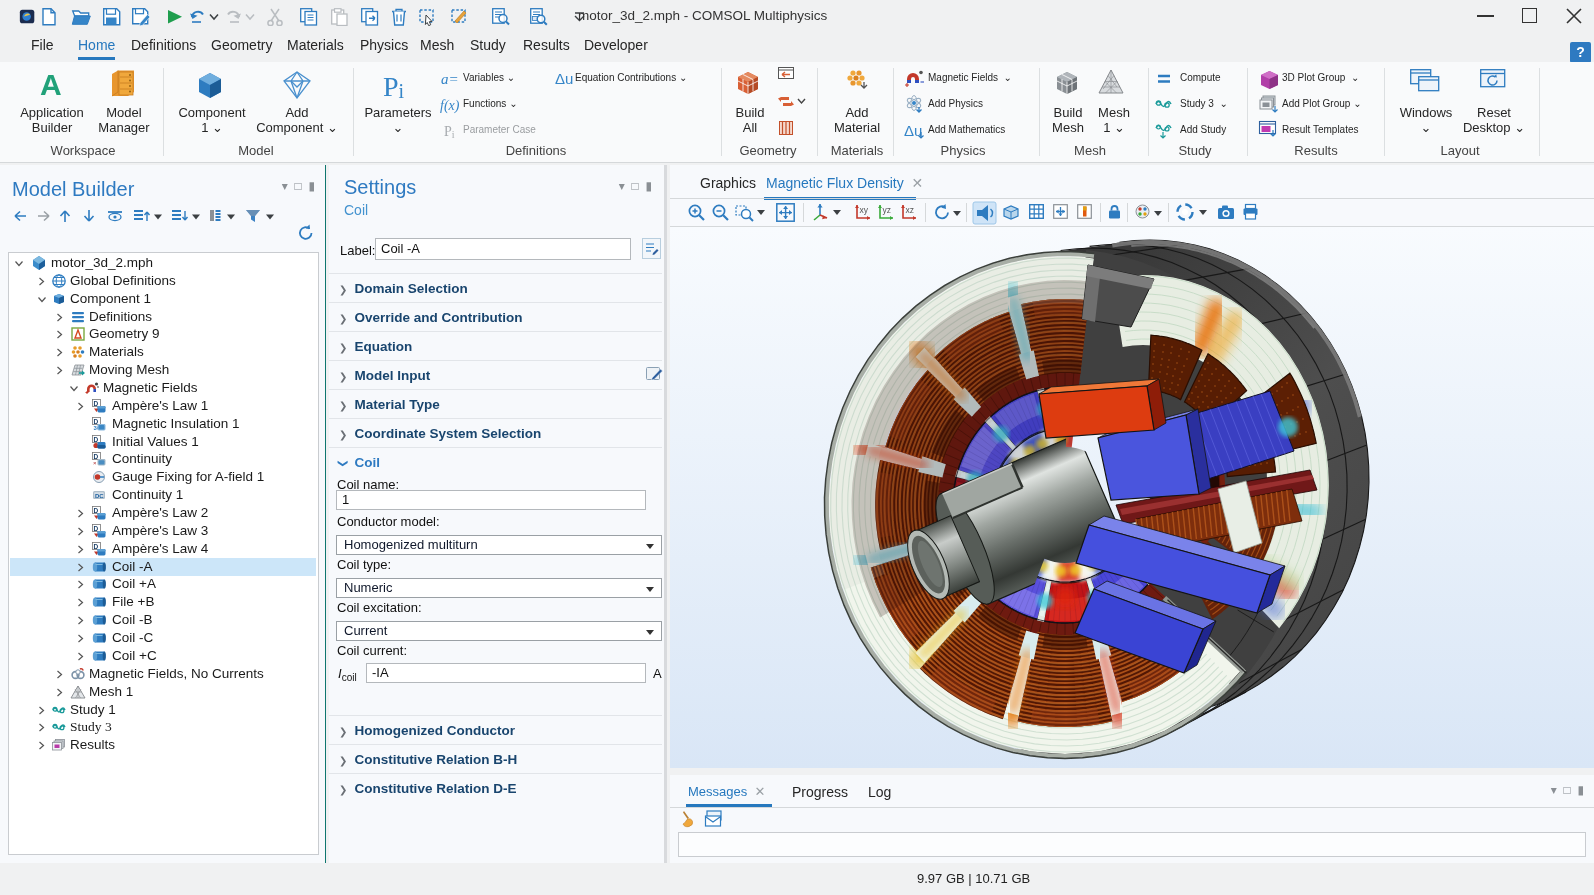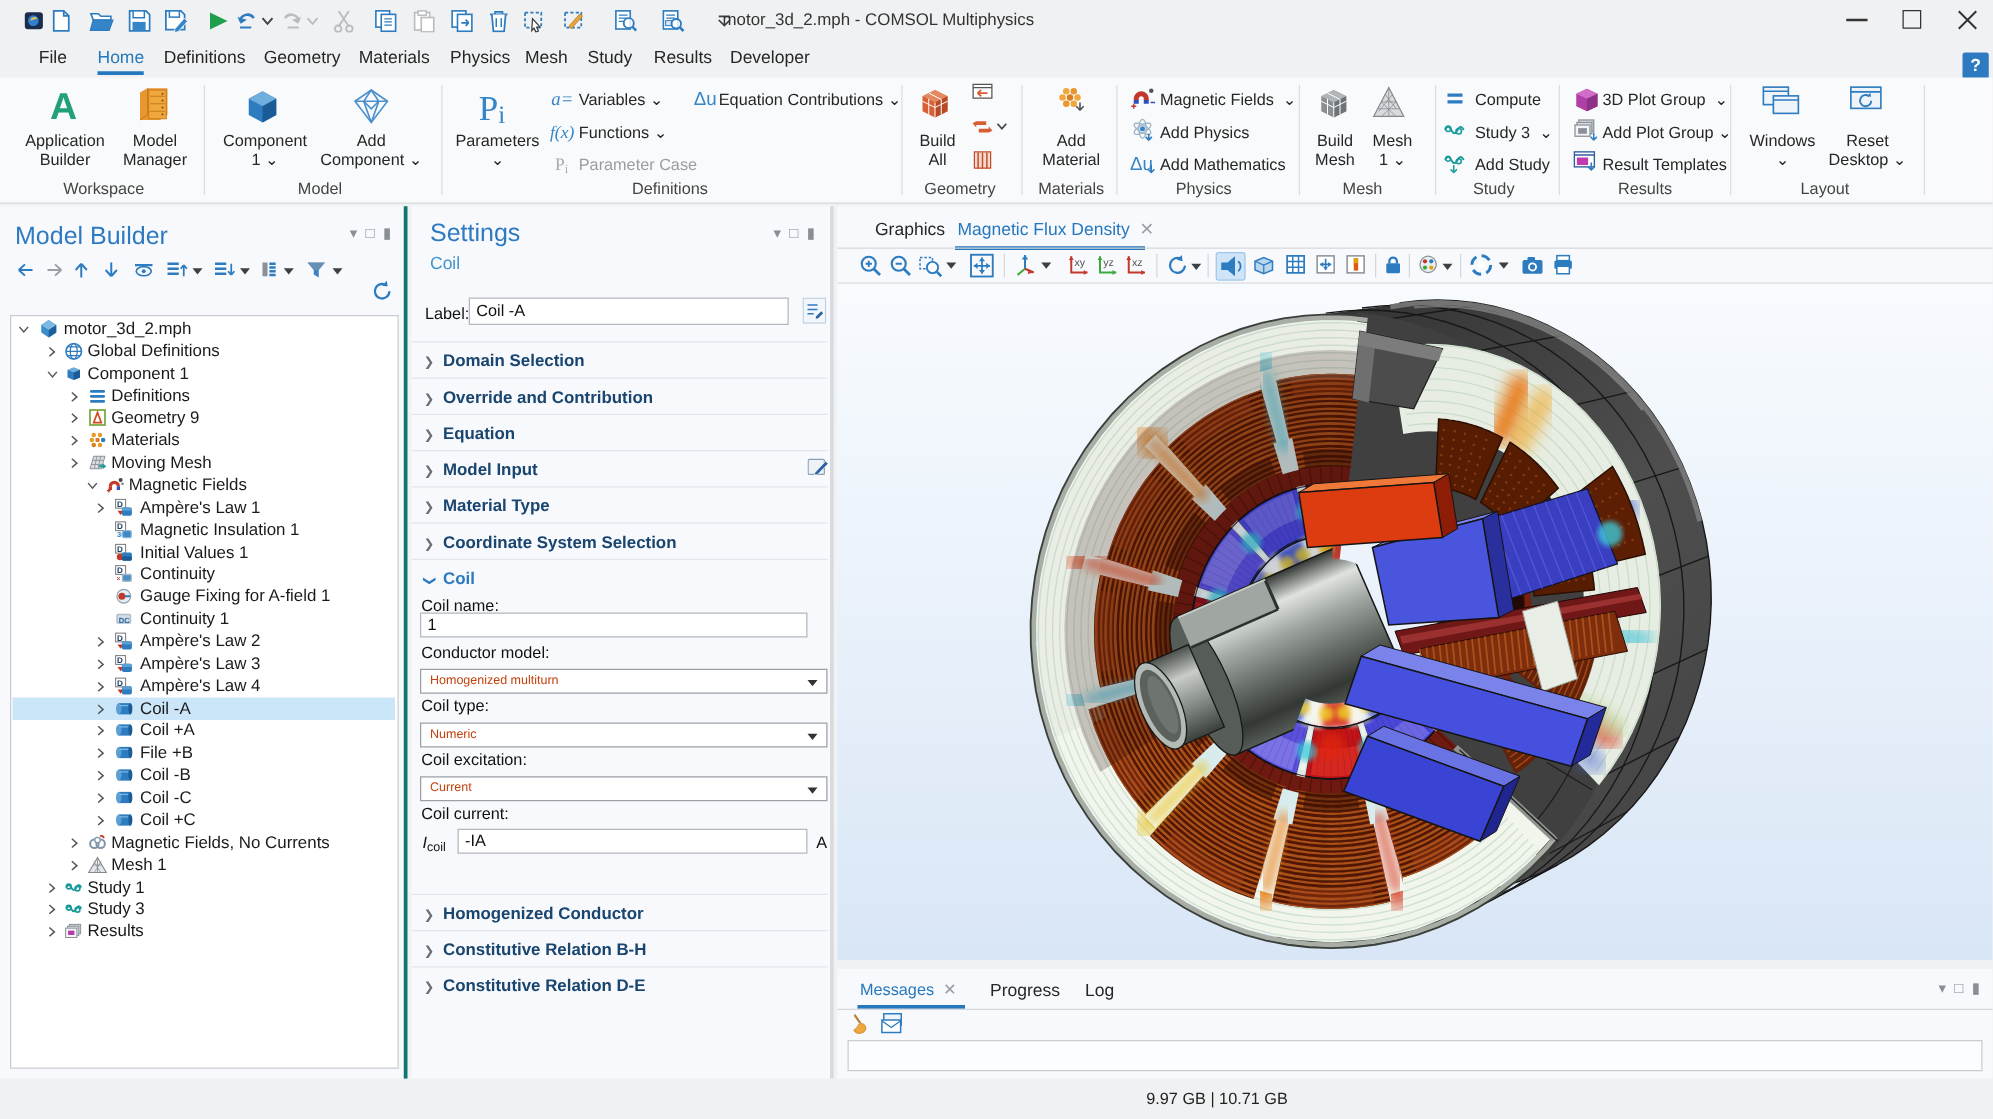--- a/index.html
+++ b/index.html
@@ -3,32 +3,32 @@
 *{margin:0;padding:0;box-sizing:border-box;}
 html,body{width:1594px;height:895px;overflow:hidden;font-family:"Liberation Sans",sans-serif;background:#f0f1f2;}
 .abs{position:absolute;}
 #titlebar{position:absolute;left:0;top:0;width:1594px;height:32px;background:#f0f1f2;}
 #menubar{position:absolute;left:0;top:32px;width:1594px;height:30px;background:#f0f1f2;font-size:14px;color:#262626;}
 .menu-item{position:absolute;top:5px;}
 #ribbon{position:absolute;left:0;top:62px;width:1594px;height:101px;background:#f9fafb;border-bottom:1px solid #d5d8da;}
 .rg-label{position:absolute;bottom:4px;font-size:13px;color:#444;width:200px;text-align:center;}
 .rsep{position:absolute;top:6px;bottom:6px;width:1px;background:#dcdfe1;}
 .rbtn{position:absolute;text-align:center;font-size:13px;color:#262626;line-height:15px;}
-.rrow{position:absolute;font-size:13px;color:#262626;white-space:nowrap;}
+.rrow{position:absolute;font-size:10px;color:#262626;white-space:nowrap;}
 .panel{position:absolute;background:#f7f9fc;}
 .ptitle{font-size:20px;color:#2e7ac1;}
 .psub{font-size:14px;color:#4292cf;}
 .winbtns{position:absolute;right:8px;top:10px;color:#8a8f94;font-size:12px;}
 #statusbar{position:absolute;left:0;top:863px;width:1594px;height:32px;background:#f0f1f2;font-size:13px;color:#222;}
 .tree{font-size:13.5px;color:#1a1a1a;}
 .trow{position:absolute;height:18px;line-height:18px;white-space:nowrap;}
 .sechdr{position:absolute;left:0;width:333px;height:29px;border-top:1px solid #e2e5e9;color:#19456e;font-weight:bold;font-size:13.5px;line-height:29px;}
 .sechdr .sc{color:#6a6f75;font-weight:normal;font-size:10px;margin:0 7px 0 10px;}
 .inp{position:absolute;background:#fff;border:1px solid #b4b8bc;font-size:13px;color:#111;line-height:20px;padding-left:5px;}
-.drop{position:absolute;background:#fff;border:1px solid #9aa0a5;font-size:10px;color:#c2410c;line-height:20px;padding-left:7px;}
+.drop{position:absolute;background:#fff;border:1px solid #9aa0a5;font-size:13px;color:#0f172a;line-height:20px;padding-left:7px;}
 .drop:after{content:"";position:absolute;right:7px;top:8px;border-left:4px solid transparent;border-right:4px solid transparent;border-top:5px solid #333;}
 .flab{position:absolute;font-size:13px;color:#111;}
 svg{display:block;}
 </style></head>
 <body>
 
 <div id="titlebar">
  <svg class="abs" style="left:19px;top:8px" width="17" height="17" viewBox="0 0 20 20">
       <rect x="1" y="2" width="17" height="16" rx="3" fill="#1b2c4f"></rect>
       <circle cx="9" cy="10" r="5" fill="#2f7fd0"></circle>
@@ -309,21 +309,21 @@
  <div class="rrow" style="left:1282px;top:36px">Add Plot Group ⌄</div>
  <div class="rrow" style="left:1282px;top:62px">Result Templates</div>
  <div class="rg-label" style="left:1216px;width:200px">Results</div>
  <div class="rsep" style="left:1384px"></div>
  <div class="rbtn" style="left:1390px;top:43px;width:72px">Windows<br>⌄</div>
  <div class="rbtn" style="left:1458px;top:43px;width:72px">Reset<br>Desktop ⌄</div>
  <div class="rg-label" style="left:1360px;width:200px">Layout</div>
  <div class="rsep" style="left:1539px"></div>
 </div>
 
-<div class="panel" id="mb" style="left:0;top:165px;width:326px;height:698px;border-right:3px solid #0f766e">
+<div class="panel" id="mb" style="left:0;top:165px;width:326px;height:698px;border-right:1px solid #0f766e">
  <div class="ptitle" style="position:absolute;left:12px;top:13px">Model Builder</div>
  <div class="winbtns" style="right:10px;top:14px">▾ &nbsp;□ &nbsp;▮</div>
  <div id="mbtools">
       <svg class="abs" style="left:12px;top:43px" width="270" height="16" viewBox="0 0 270 16">
 <path d="M14 8 H3 M3 8 L8 3.5 M3 8 L8 12.5" stroke="#2e7cc0" stroke-width="1.6" fill="none"></path>
 <path d="M26 8 H37 M37 8 L32 3.5 M37 8 L32 12.5" stroke="#9aa0a5" stroke-width="1.6" fill="none"></path>
 <path d="M53 14 V3 M53 3 L48.5 8 M53 3 L57.5 8" stroke="#2e7cc0" stroke-width="1.6" fill="none"></path>
 <path d="M77 2 V13 M77 13 L72.5 8 M77 13 L81.5 8" stroke="#2e7cc0" stroke-width="1.6" fill="none"></path>
 <path d="M96 4 h14" stroke="#2e7cc0" stroke-width="1.8"></path>
         <ellipse cx="103" cy="9" rx="6" ry="3.6" fill="none" stroke="#2e7cc0" stroke-width="1.3"></ellipse>
@@ -654,21 +654,21 @@
         <svg class="abs" style="left:27px;top:5px" width="9" height="9">
           <path d="M2.5 1 L6.5 4.5 L2.5 8" stroke="#555" stroke-width="1.2" fill="none"></path>
         </svg>
         <svg class="abs" width="16" height="16" viewBox="0 0 16 16" style="top:1px;left:41px">
           <path d="M2 8 q2 -4 4 0 q2 4 4 0 q2 -4 4 0" fill="none" stroke="#1a9a9a" stroke-width="1.5"></path>
           <circle cx="4" cy="7.2" r="1.9" fill="none" stroke="#1a9a9a" stroke-width="1.3"></circle>
           <circle cx="11" cy="8.8" r="1.9" fill="none" stroke="#1a9a9a" stroke-width="1.3"></circle>
         </svg>
         <span class="abs" style="left:60px">Study 1</span>
       </div>
-<div class="trow" style="left:10px;top:553px;width:306px;">
+<div class="trow" style="left:10px;top:553px;width:306px;font-family:Liberation Serif, serif;">
         <svg class="abs" style="left:27px;top:5px" width="9" height="9">
           <path d="M2.5 1 L6.5 4.5 L2.5 8" stroke="#555" stroke-width="1.2" fill="none"></path>
         </svg>
         <svg class="abs" width="16" height="16" viewBox="0 0 16 16" style="top:1px;left:41px">
           <path d="M2 8 q2 -4 4 0 q2 4 4 0 q2 -4 4 0" fill="none" stroke="#1a9a9a" stroke-width="1.5"></path>
           <circle cx="4" cy="7.2" r="1.9" fill="none" stroke="#1a9a9a" stroke-width="1.3"></circle>
           <circle cx="11" cy="8.8" r="1.9" fill="none" stroke="#1a9a9a" stroke-width="1.3"></circle>
         </svg>
         <span class="abs" style="left:60px">Study 3</span>
       </div>

